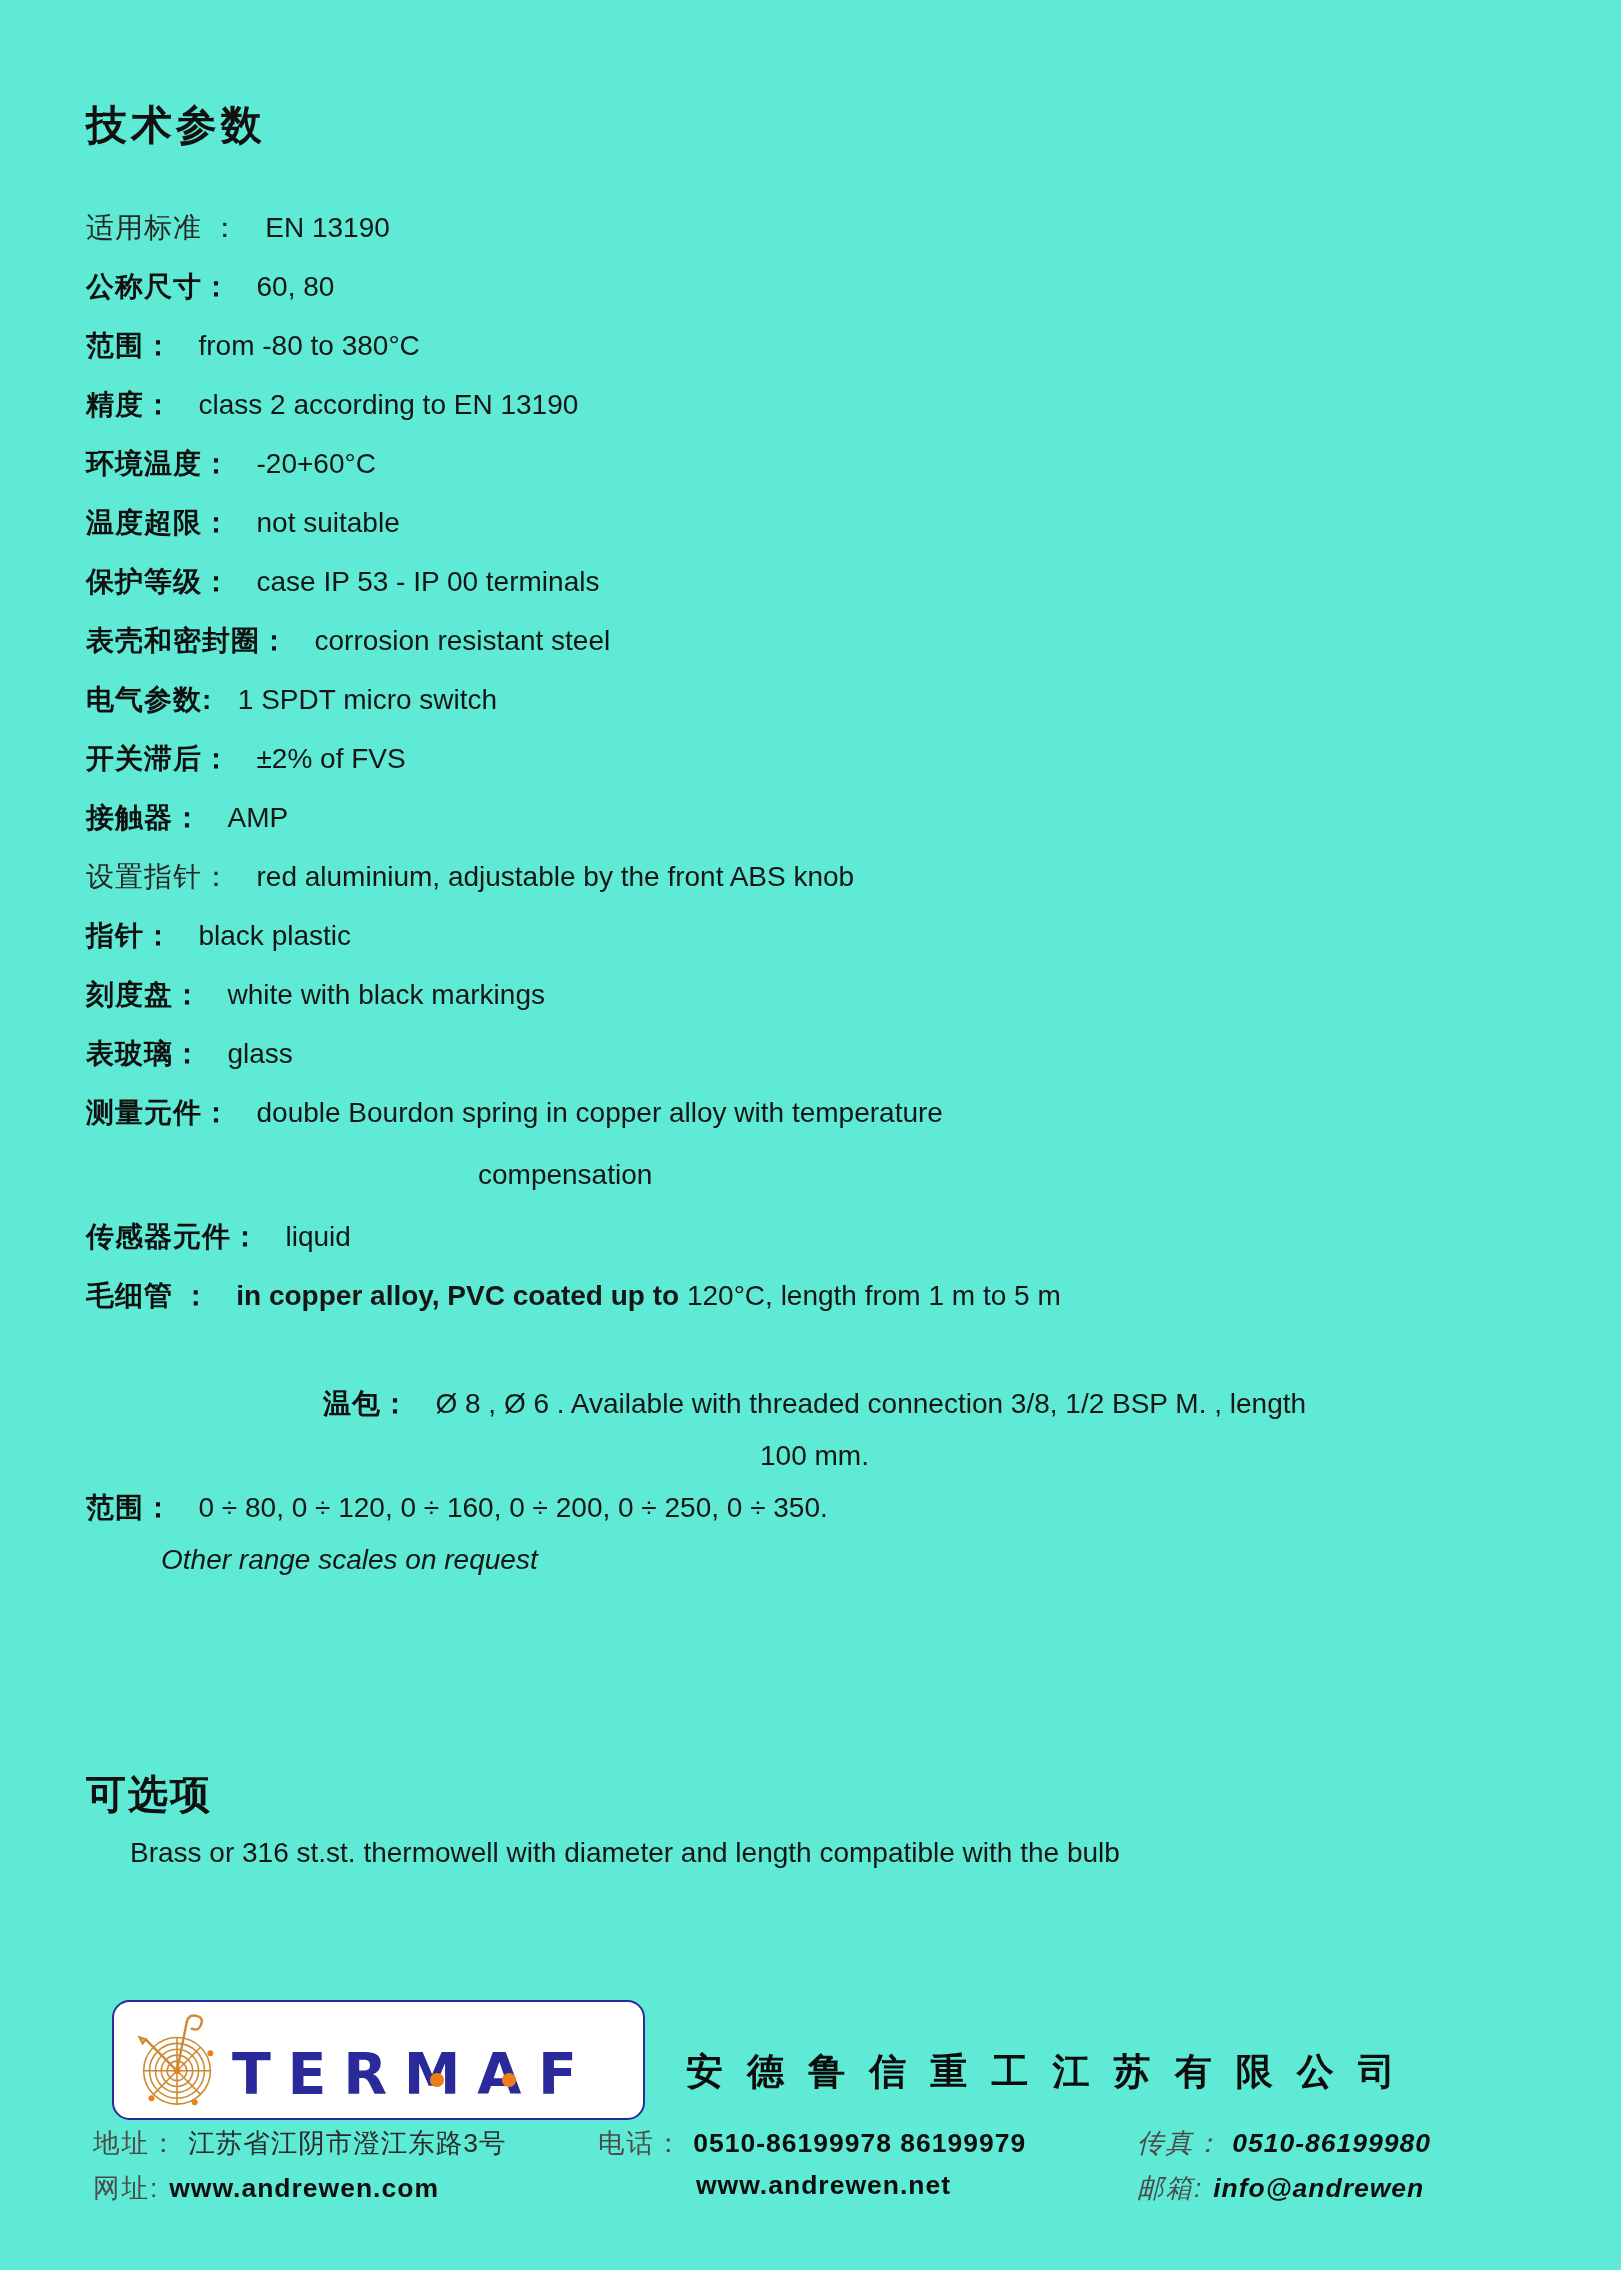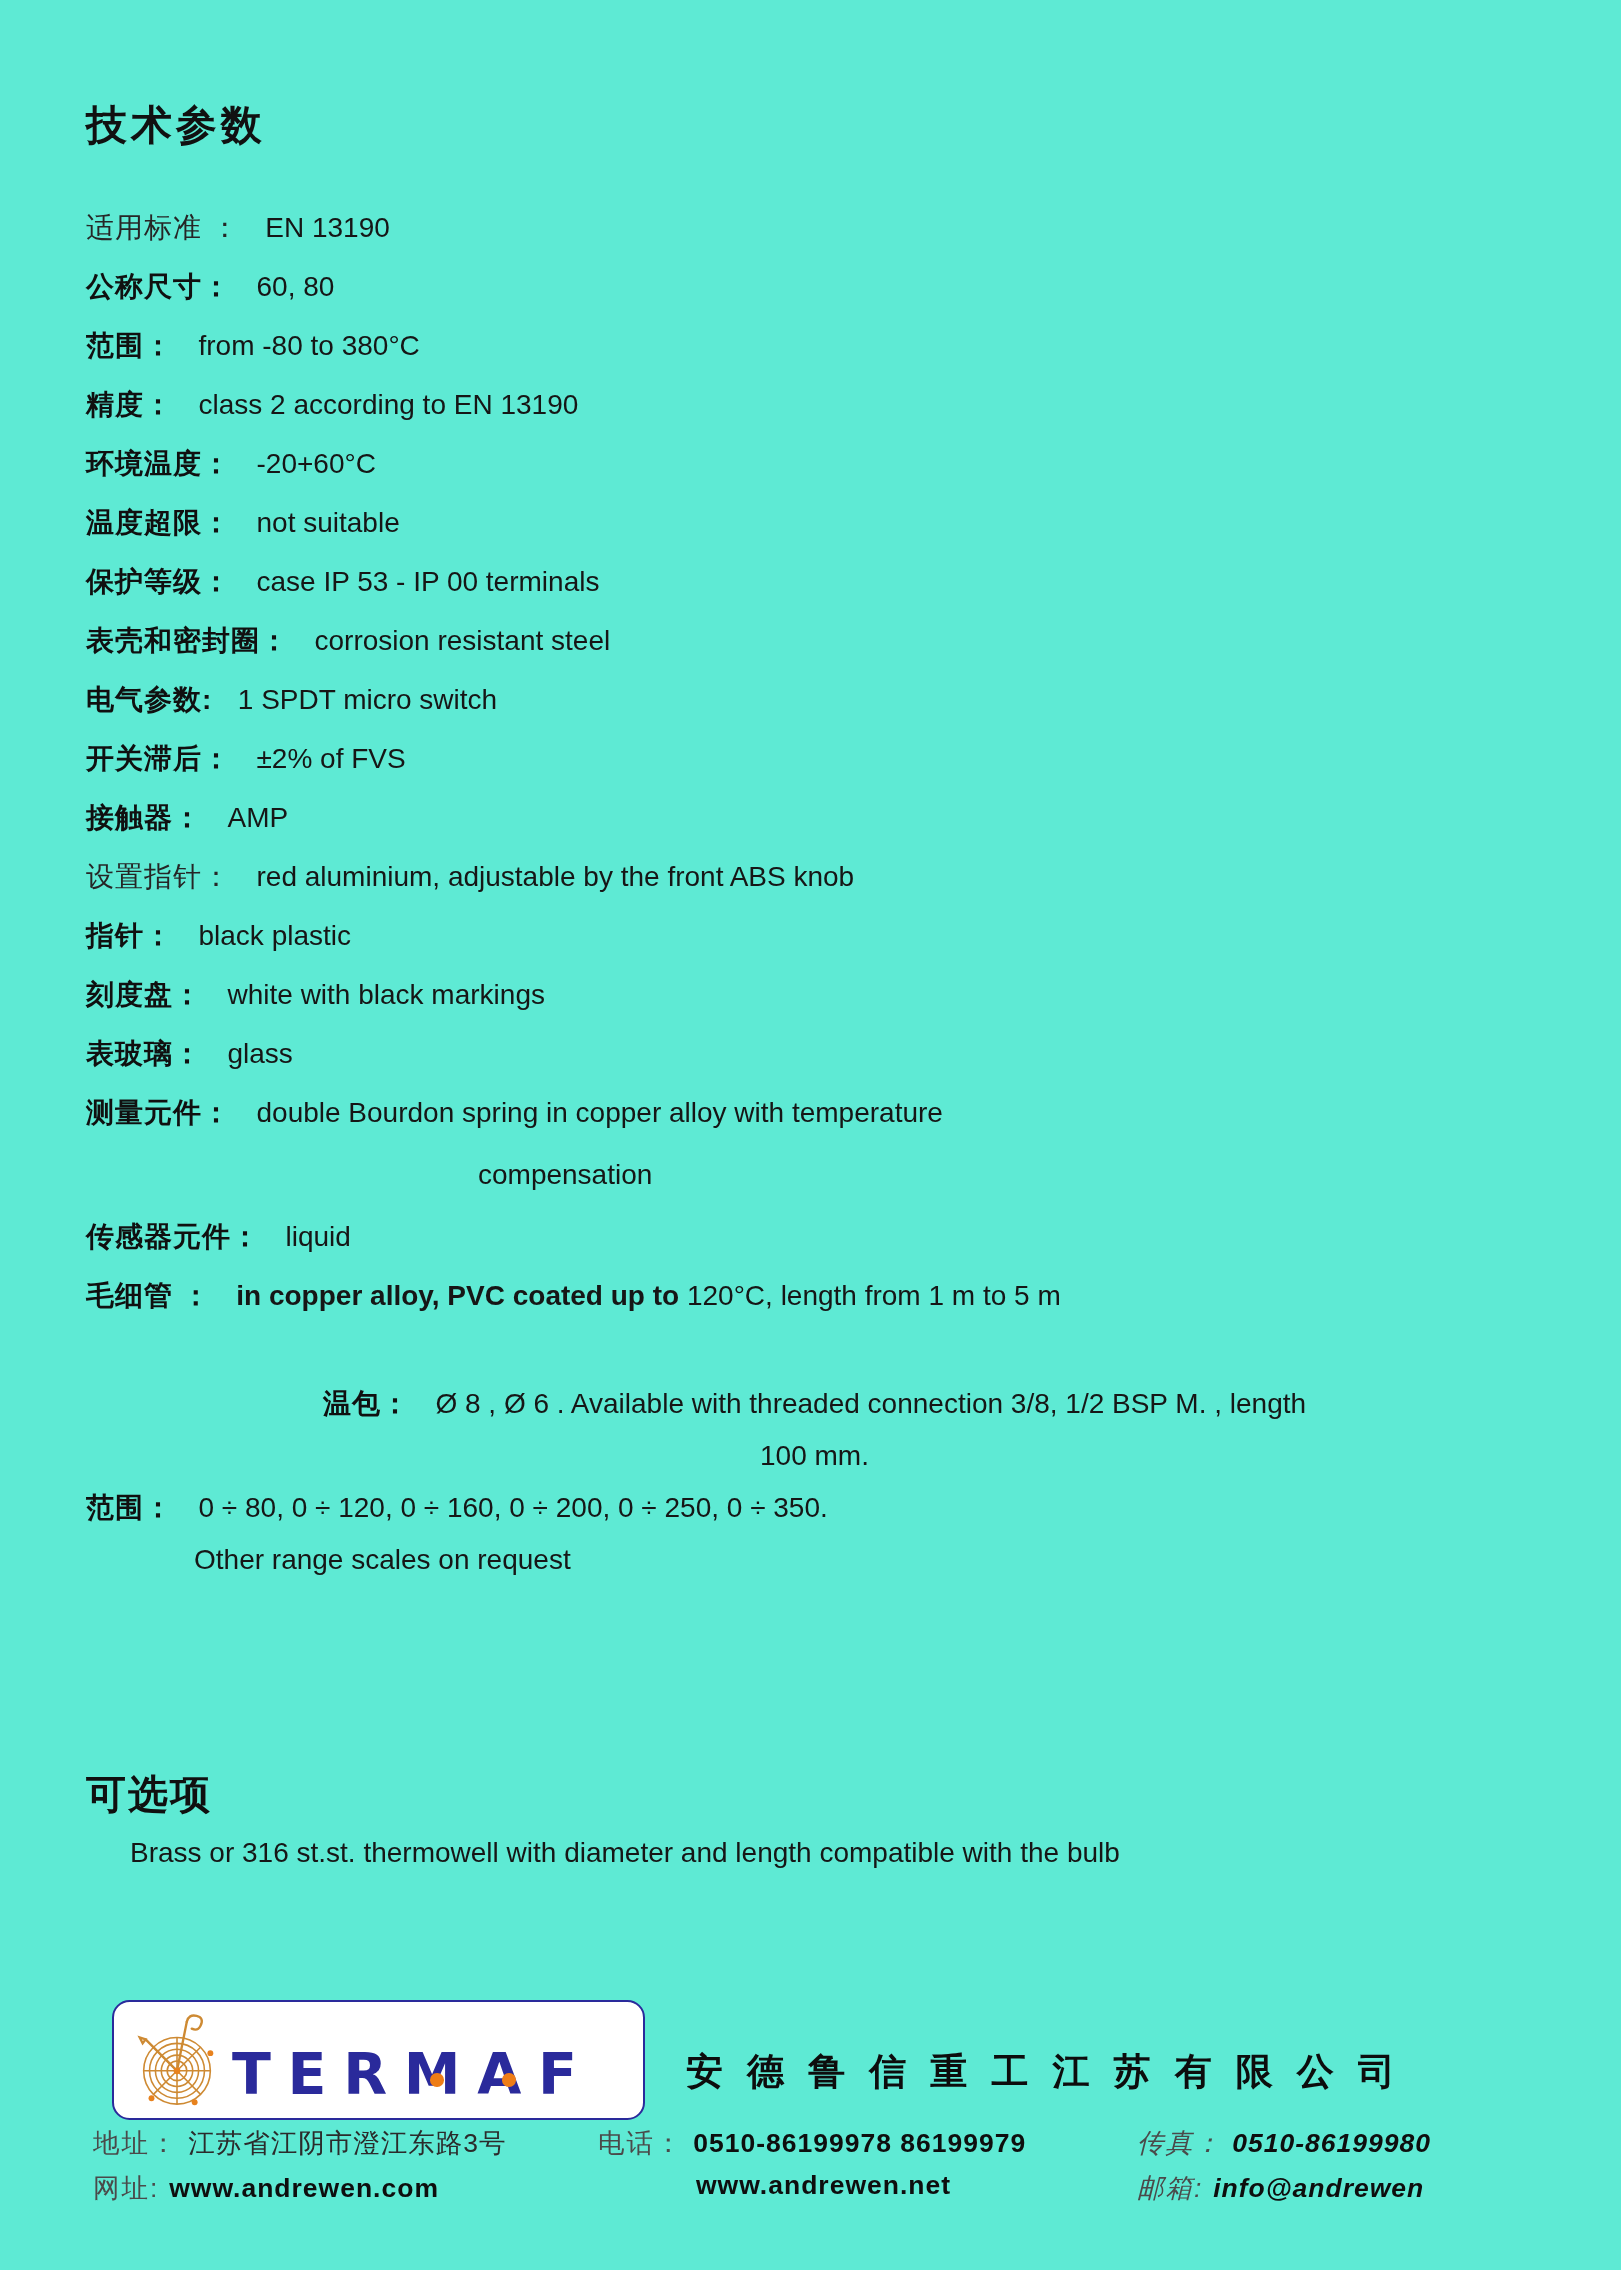--- a/index.html
+++ b/index.html
@@ -17,21 +17,21 @@
     letter-spacing:3.9px;color:#111;
   }
   .row{font-size:28px;line-height:59px;white-space:nowrap;}
   .row .lbl{font-weight:700;color:#101010;letter-spacing:1px;}
   .row .lbl.light{font-weight:400;color:#262626;}
   .row .val{margin-left:25.5px;font-weight:400;color:#161616;}
   .row .val b{font-weight:700;}
   .cont{font-size:28px;font-weight:400;color:#161616;}
   .cont.comp{line-height:65px;margin-left:392px;}
   .cont.flush{line-height:45px;margin-left:0;}
-  .cont.other{line-height:46px;margin-left:108px;}
+  .cont.other{line-height:46px;margin-left:75px;font-style:italic;}
   .gap-top{margin-top:49px;text-align:center;}
   .options-heading{
     font-size:40px;font-weight:700;color:#101010;
     margin:182px 0 0 0;line-height:59px;letter-spacing:2px;
   }
   .options-text{font-size:28px;line-height:57px;color:#161616;margin-left:44px;}
 
   
   .footer{position:absolute;left:0;top:1996px;width:1621px;}
   .logo-box{

